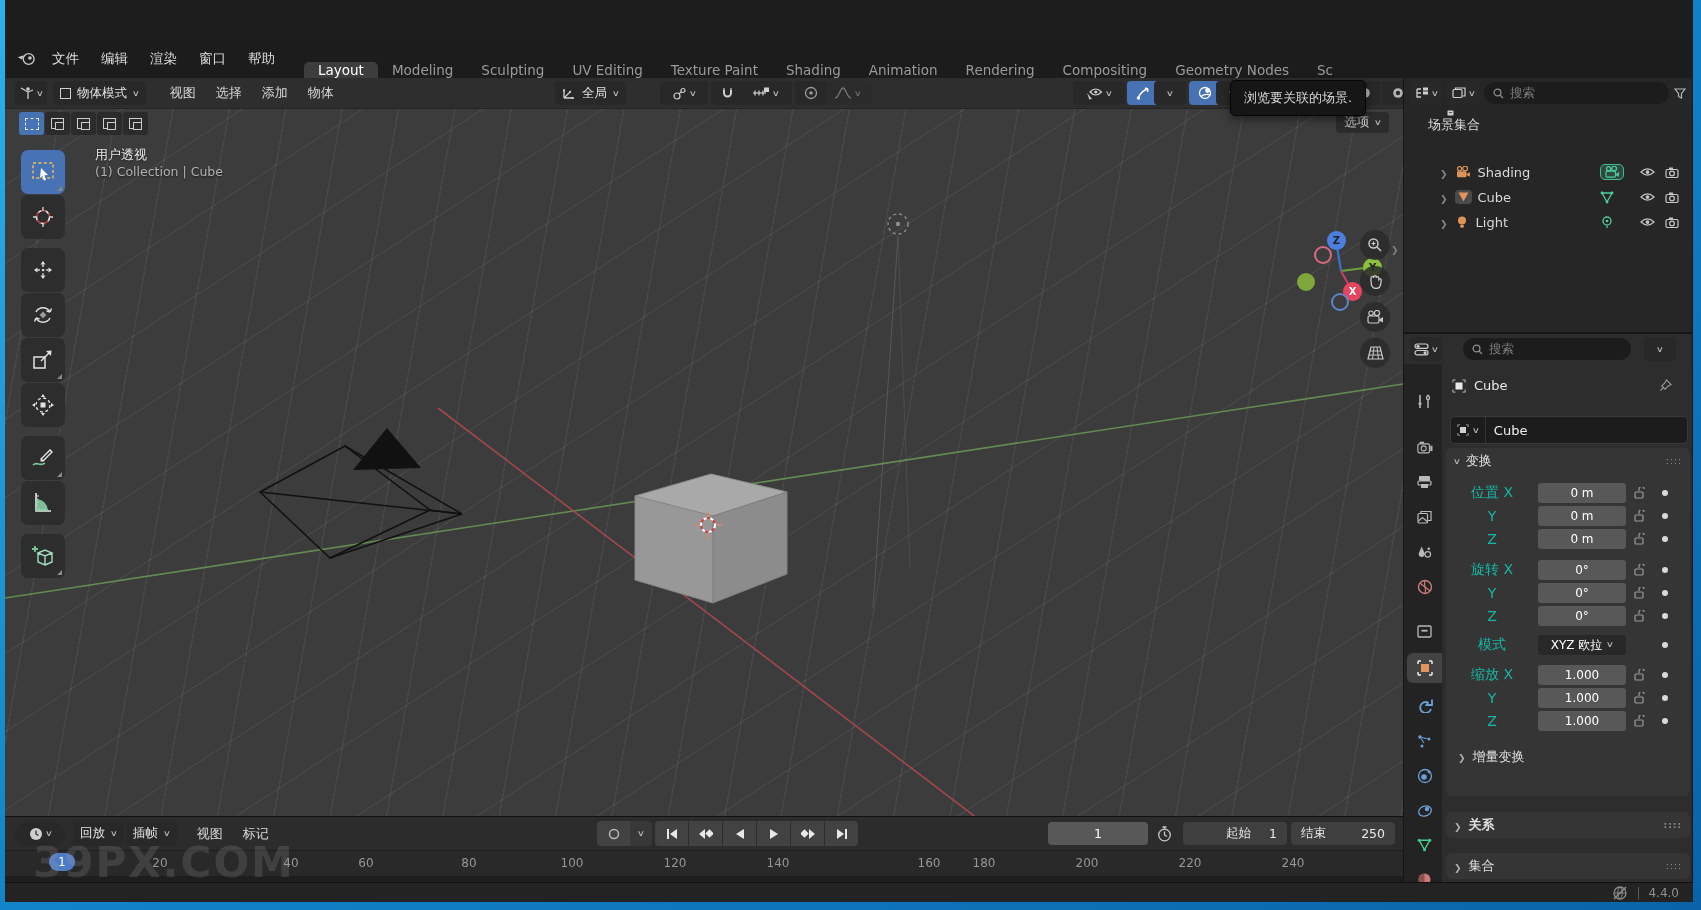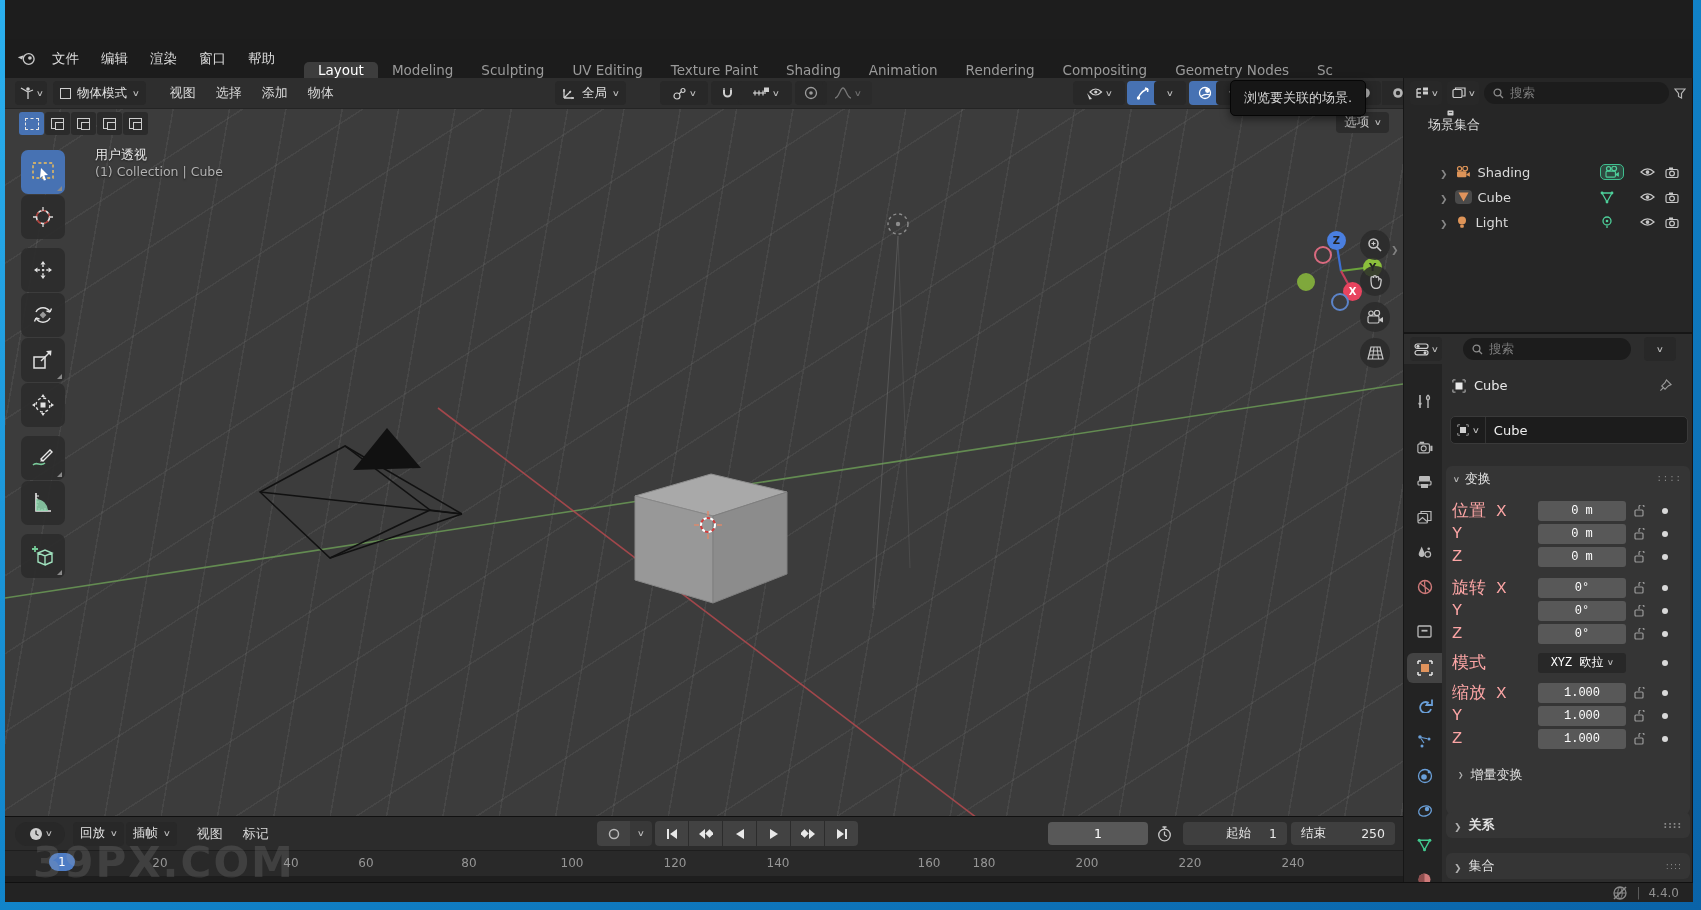--- a/index.html
+++ b/index.html
@@ -106,21 +106,21 @@
   .ptab.active{background:#434343;border-radius:6px 0 0 6px;}
   .pcontent{position:absolute;left:38px;top:30px;right:0;bottom:0;}
   .breadcrumb{position:absolute;left:10px;top:14px;display:flex;align-items:center;gap:8px;
     color:#e8e8e8;font-size:13px;width:230px;}
   .name-field{position:absolute;left:8px;top:52px;width:236px;height:26px;background:#1c1c1c;
     border:1px solid #3a3a3a;border-radius:5px;display:flex;align-items:center;color:#efefef;font-size:13px;}
   .panel-block{position:absolute;left:4px;width:244px;background:#353535;border-radius:6px;}
   .panel-head{height:26px;display:flex;align-items:center;gap:6px;padding:0 8px;color:#e4e4e4;font-size:13px;}
   .grip{margin-left:auto;color:#8b8b8b;font-size:9px;letter-spacing:1px;}
   .trow{position:absolute;height:21px;display:flex;align-items:center;width:100%;}
-  .tlabel{position:absolute;right:158px;width:80px;text-align:left;color:#fca5a5;font-size:17px;}
+  .tlabel{position:absolute;right:158px;width:80px;text-align:center;color:#14b8a6;font-size:14px;}
   .tvalue{position:absolute;left:92px;width:88px;height:20px;background:#585858;border-radius:3px;
     color:#fff;font-size:12px;text-align:center;line-height:20px;}
   .tvalue.dropdown{background:#282828;display:flex;align-items:center;justify-content:center;gap:5px;}
   .lockpos{position:absolute;left:188px;}
   .dot{position:absolute;left:216px;width:6px;height:6px;border-radius:50%;background:#d9d9d9;}
   .collapsed-head{position:absolute;left:4px;width:244px;height:26px;background:#353535;border-radius:6px;
     display:flex;align-items:center;gap:7px;padding:0 8px;color:#e0e0e0;font-size:13px;box-sizing:border-box;}
 
   
   .timeline{position:absolute;left:0;top:816px;width:1398px;height:66px;background:#2c2c2c;border-top:1px solid #111;}
@@ -798,21 +798,21 @@
           <span style="display:inline-flex;align-items:center;gap:4px;padding:0 6px;border-right:1px solid #333;height:100%;">
             <svg width="12" height="12" viewBox="0 0 16 16">
                   <rect x="4" y="4" width="8" height="8" fill="#cfcfcf"></rect>
                   <path d="M1 1 H4 M1 1 V4 M12 1 H15 M15 1 V4 M1 15 H4 M1 12 V15 M15 12 V15 M12 15 H15" stroke="#8a8a8a" stroke-width="1.5"></path>
                 </svg>
             <span class="chev"></span>
           </span>
           <span style="padding-left:8px;">Cube</span>
         </div>
 
-        <div class="panel-block" style="top:102px;height:348px;font-family:Liberation Mono, monospace;">
+        <div class="panel-block" style="top:84px;height:348px;">
           <div class="panel-head">
             <span class="chev"></span>
             <span>变换</span>
             <span class="grip">::::</span>
           </div>
           <div style="position:relative;height:320px;">
             <div class="trow" style="top:8px;">
                   <span class="tlabel">位置 X</span>
                   <span class="tvalue">0 m</span>
                   <span class="lockpos">

